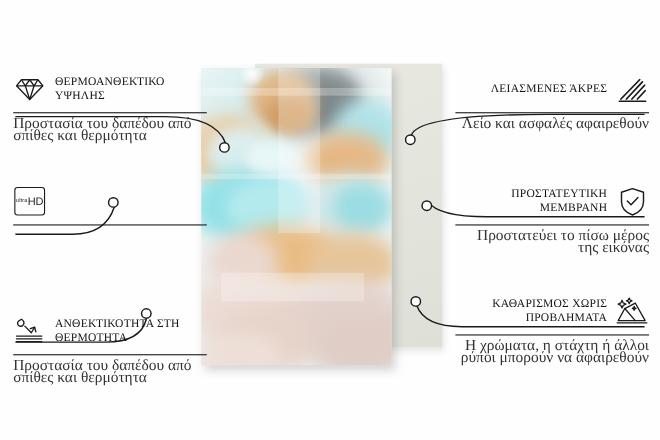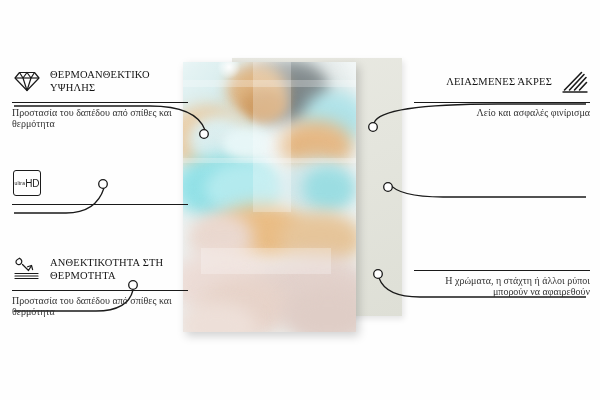--- a/index.html
+++ b/index.html
@@ -116,21 +116,21 @@
     font-family: "Liberation Serif", "DejaVu Serif", serif;
   }
 
   .rule {
     height: 0;
     border-top: 1.3px solid #1a1a1a;
     margin: 4px 0 4px 0;
   }
 
   .feat-desc {
-    font-size: 10px;
+    font-size: 14px;
     line-height: 11px;
     color: #333333;
     font-family: "Liberation Serif", "DejaVu Serif", serif;
   }
 
   .icon {
     flex: 0 0 auto;
     width: 30px;
     height: 30px;
     display: flex;
@@ -248,21 +248,21 @@
       <span class="icon">
         <span class="hd-badge">
           <span class="u">ultra</span>
           <span class="h">HD</span>
         </span>
       </span>
     </div>
     <div class="rule"></div>
   </div>
 
-  <div class="feat left" style="top:252px;">
+  <div class="feat left" style="top:284px;">
     <div class="feat-head">
       <span class="icon">
         <svg width="28" height="26" viewBox="0 0 28 26">
           <g fill="none" stroke="#1b1b1b" stroke-width="1.2" stroke-linejoin="round" stroke-linecap="round">
             <path d="M6.5,2.2 C8.6,3.6 9.3,5.6 8.2,7.3 C7.2,8.8 5.2,9 3.9,7.9 C2.6,6.8 2.7,5 4,3.9 C4.8,3.2 5.8,2.6 6.5,2.2 Z"></path>
             <path d="M9.5,8.5 L15.5,14.5 L18.5,9.5"></path>
             <path d="M18.5,9.5 L19.6,13.6 M18.5,9.5 L14.6,10.8"></path>
             <path d="M2,17.5 L25,17.5"></path>
             <path d="M2,20 L25,20"></path>
             <path d="M2,22.5 L25,22.5"></path>
@@ -284,22 +284,52 @@
             <path d="M8.5,22 L23,6.5"></path>
             <path d="M13.5,22 L25,9.5"></path>
             <path d="M18.5,22 L25.5,14.5"></path>
           </g>
           <path d="M2,24 L26,24" stroke="#1b1b1b" stroke-width="1.4" stroke-linecap="round"></path>
         </svg>
       </span>
       <span class="feat-title">ΛΕΙΑΣΜΕΝΕΣ ΆΚΡΕΣ</span>
     </div>
     <div class="rule"></div>
-    <div class="feat-desc">Λείο και ασφαλές φινίρισμα</div>
-  </div>
-
+    <div class="feat-desc">Λείο και ασφαλές αφαιρεθούν</div>
+  </div>
+
+  <div class="feat right" style="top:166px;">
+    <div class="feat-head">
+      <span class="icon">
+        <svg width="24" height="27" viewBox="0 0 24 27">
+          <g fill="none" stroke="#1b1b1b" stroke-width="1.3" stroke-linejoin="round" stroke-linecap="round">
+            <path d="M12,1.5 L22,4.8 L22,13.5 C22,19.5 17.5,23.6 12,25.5 C6.5,23.6 2,19.5 2,13.5 L2,4.8 Z"></path>
+            <path d="M7.3,12.8 L10.7,16.2 L17,9.6"></path>
+          </g>
+        </svg>
+      </span>
+      <span class="feat-title">ΠΡΟΣΤΑΤΕΥΤΙΚΗ ΜΕΜΒΡΑΝΗ</span>
+    </div>
+    <div class="rule"></div>
+    <div class="feat-desc">Προστατεύει το πίσω μέρος της εικόνας</div>
+  </div>
 
   <div class="feat right" style="top:266px;">
+    <div class="feat-head">
+      <span class="icon">
+        <svg width="30" height="26" viewBox="0 0 30 26">
+          <g fill="none" stroke="#1b1b1b" stroke-width="1.2" stroke-linejoin="round" stroke-linecap="round">
+            <path d="M2,21.5 L8,10.5 L17.5,5.5 L26.5,21.5 Z"></path>
+            <path d="M8,10.5 L17.5,21.5"></path>
+            <path d="M1,23.5 L28,23.5"></path>
+            <path d="M5.5,3 L6.6,5.4 L9,6.5 L6.6,7.6 L5.5,10 L4.4,7.6 L2,6.5 L4.4,5.4 Z"></path>
+            <path d="M12,1 L12.8,2.7 L14.5,3.5 L12.8,4.3 L12,6 L11.2,4.3 L9.5,3.5 L11.2,2.7 Z"></path>
+            <path d="M16.5,8.6 L17,9.8 L18.2,10.3 L17,10.8 L16.5,12 L16,10.8 L14.8,10.3 L16,9.8 Z"></path>
+          </g>
+        </svg>
+      </span>
+      <span class="feat-title">ΚΑΘΑΡΙΣΜΟΣ ΧΩΡΙΣ ΠΡΟΒΛΗΜΑΤΑ</span>
+    </div>
     <div class="rule"></div>
     <div class="feat-desc">Η χρώματα, η στάχτη ή άλλοι ρύποι μπορούν να αφαιρεθούν</div>
   </div>
 
 </div>
 
 </body></html>

